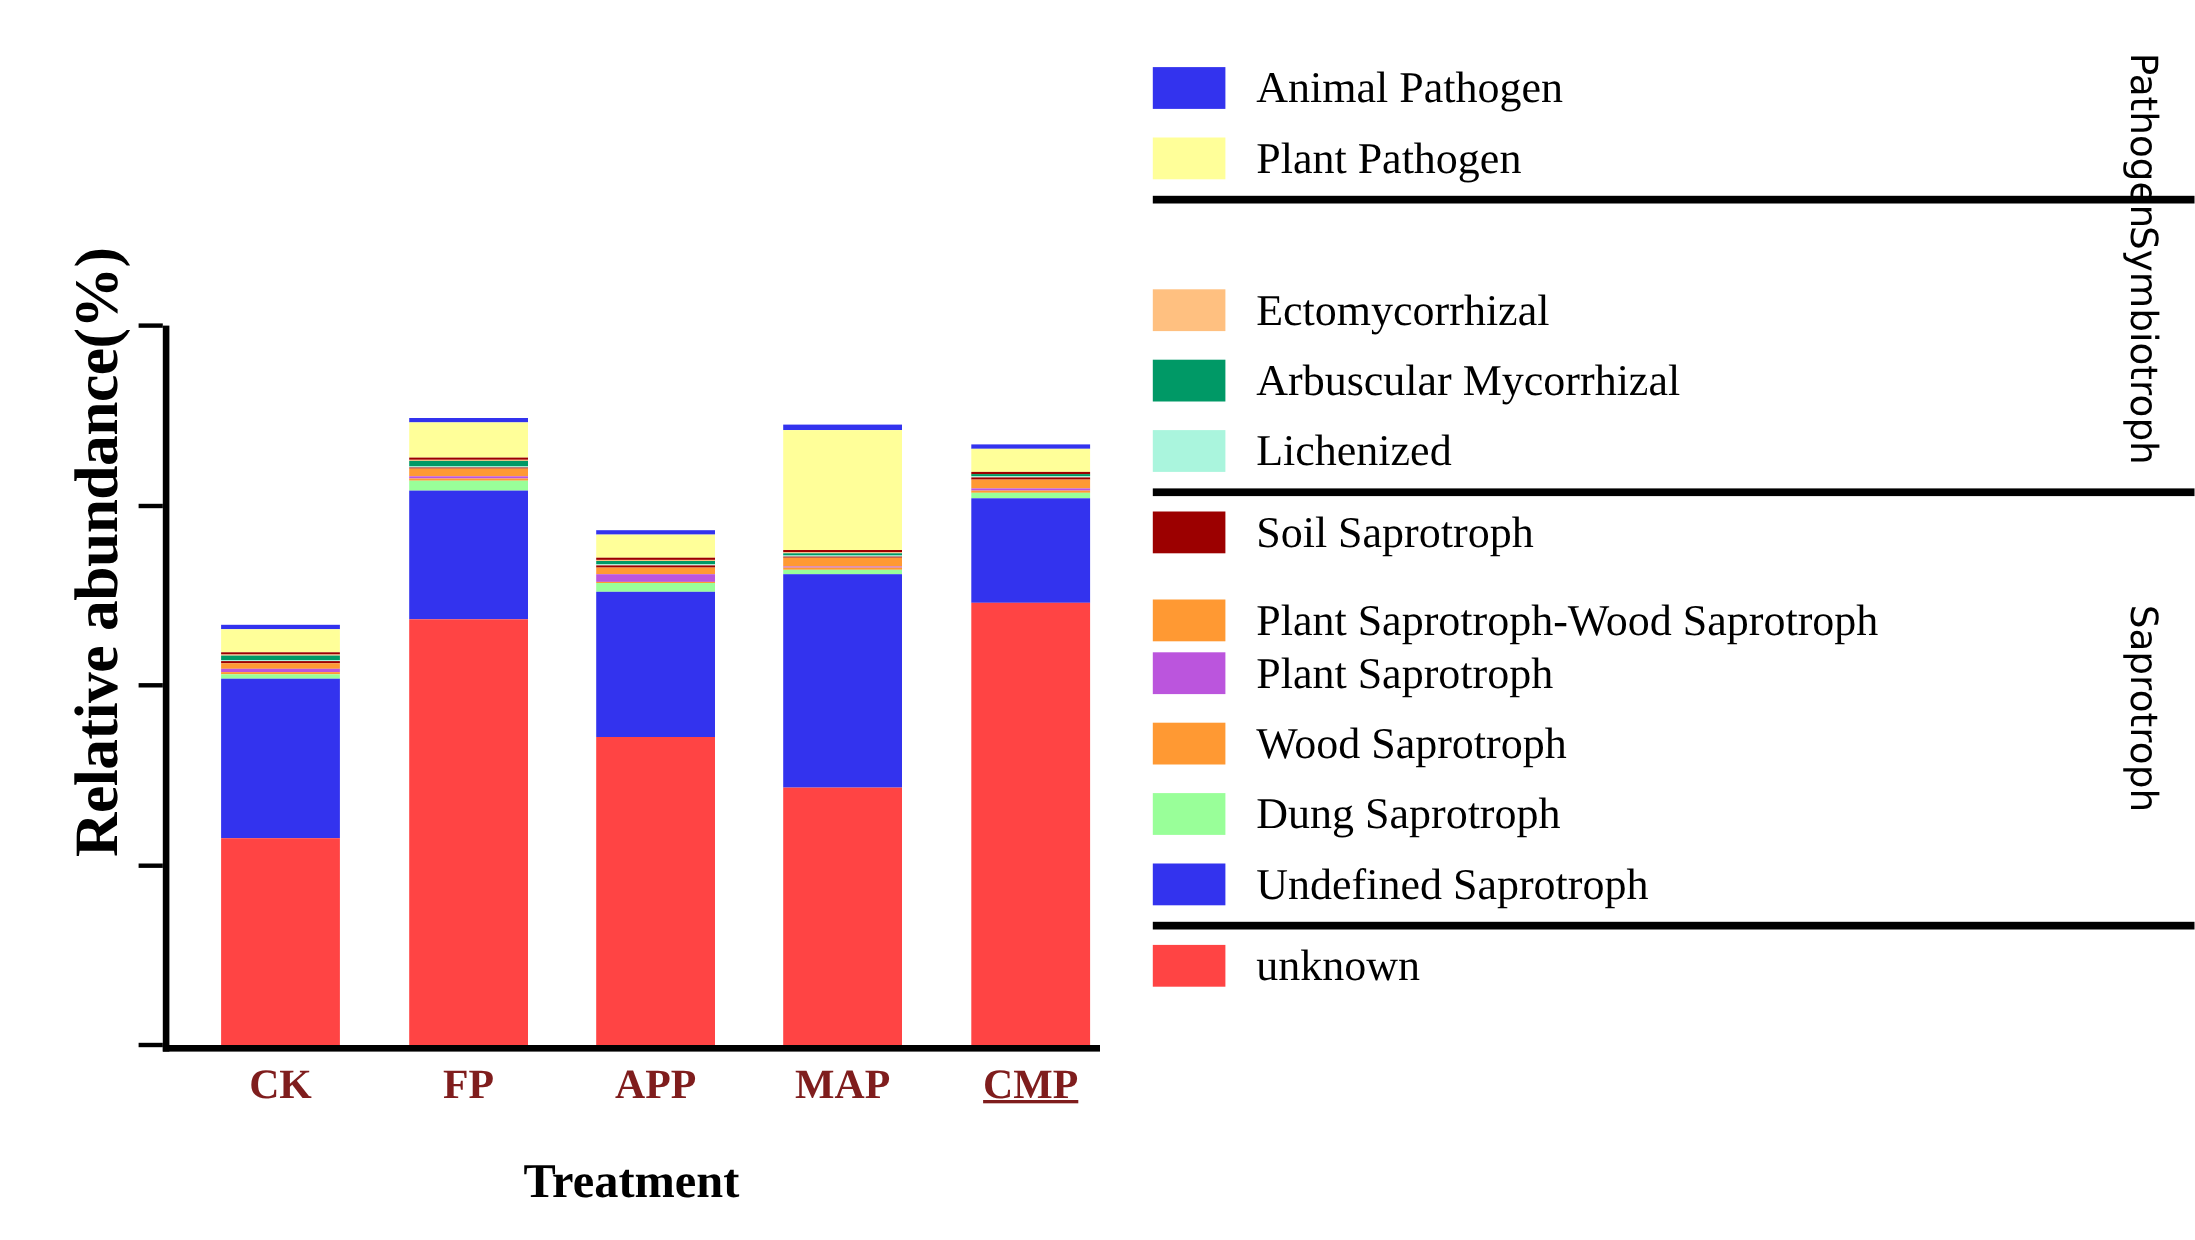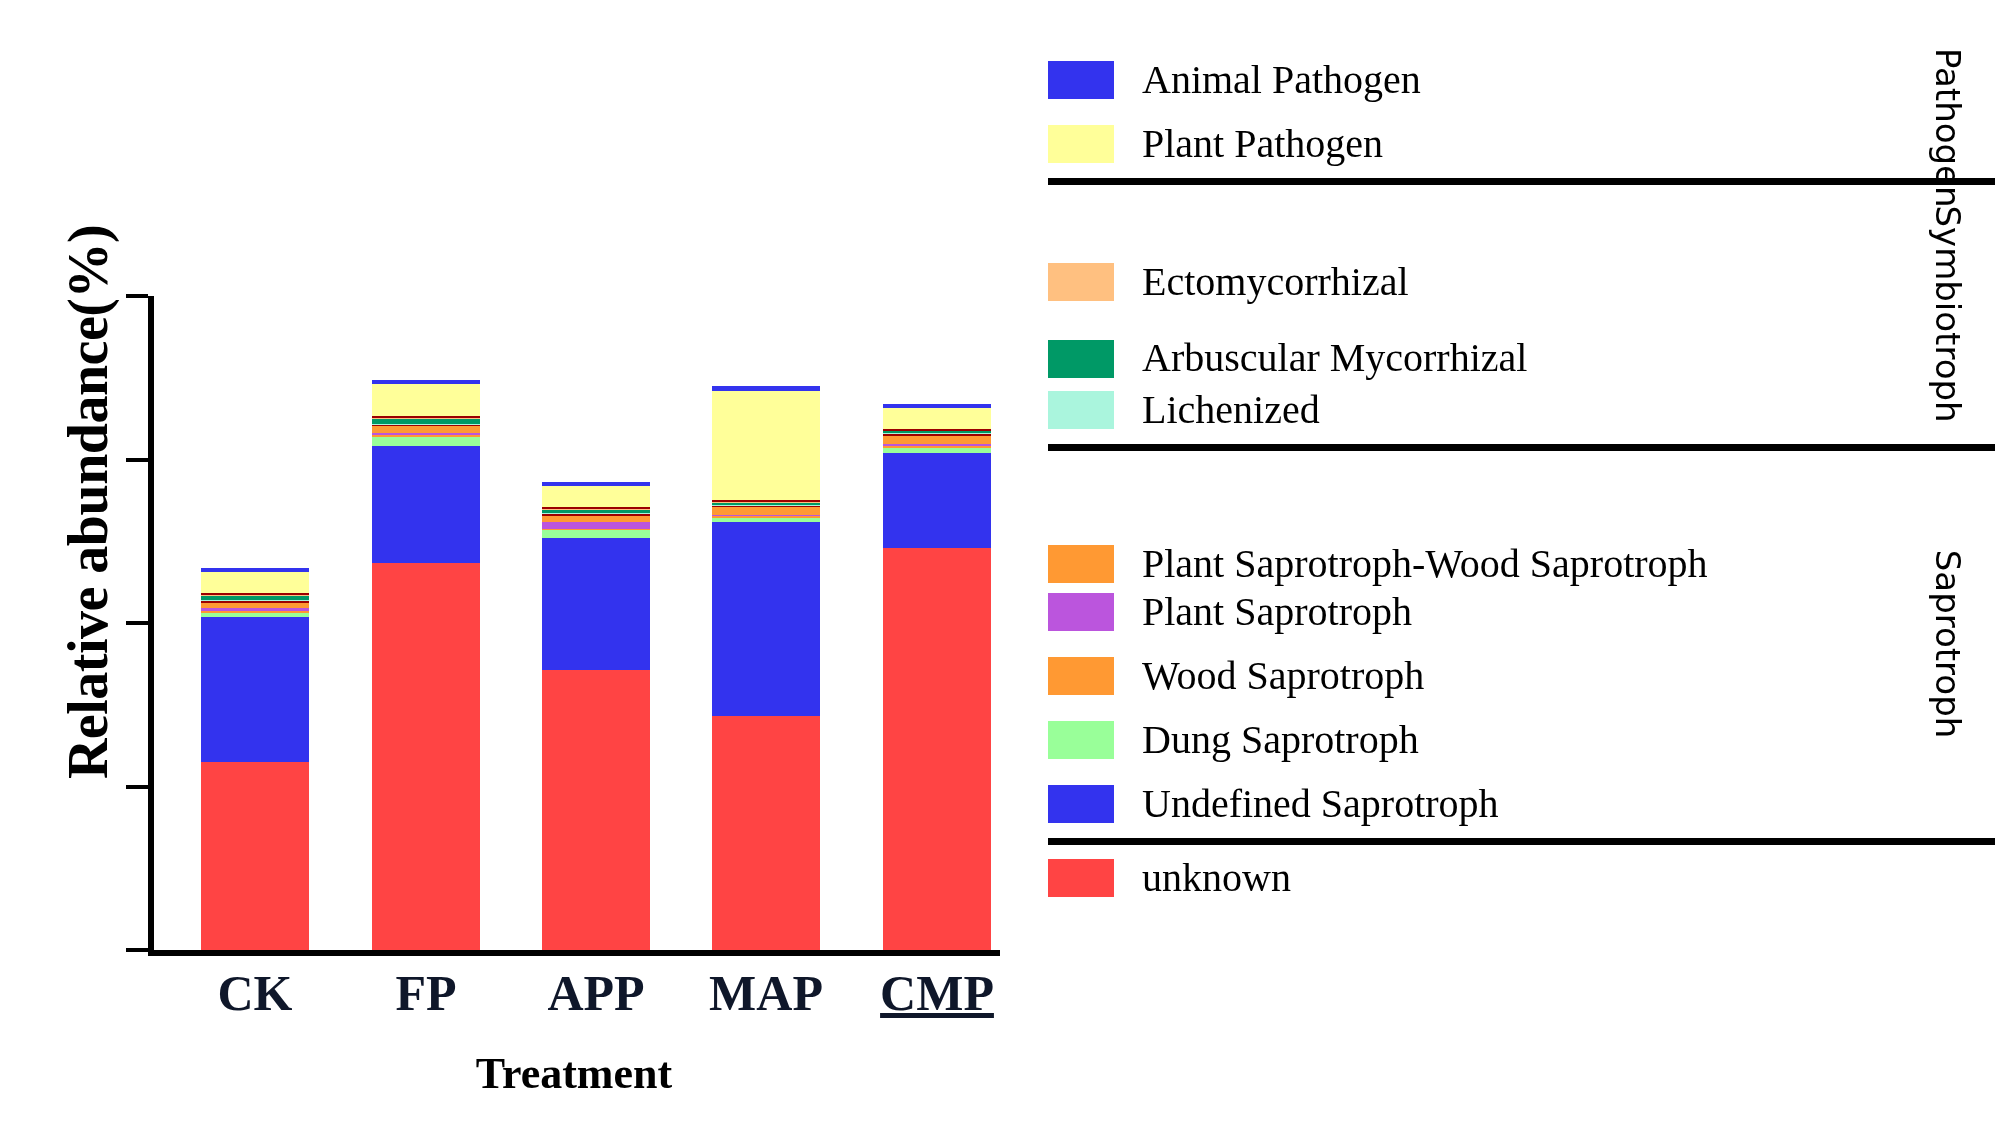--- a/index.html
+++ b/index.html
@@ -41,21 +41,21 @@
 
   .bars{position:absolute;left:0;top:0;width:852px;height:654px;}
   .barcol{
     position:absolute;bottom:0;width:108px;
     display:flex;flex-direction:column-reverse;
   }
   .seg{width:100%;display:block;}
 
   .xtick-label{
     position:absolute;top:668px;
-    font-size:50px;font-weight:700;color:#0f172a;
+    font-size:38px;font-weight:700;color:#7f1d1d;
     font-family:"Liberation Serif", serif;
     text-align:center;white-space:nowrap;
     transform:translateX(-50%);
   }
   .xlabel{
     position:absolute;left:0;top:752px;width:852px;
     text-align:center;
     font-size:44px;font-weight:700;color:#000;
     font-family:"Liberation Serif", serif;
   }
@@ -201,29 +201,33 @@
       </div>
       <div class="legend-row" style="top: 112px;">
         <span class="swatch" style="background: rgb(255, 255, 153);"></span>
         <span class="legend-text">Plant Pathogen</span>
       </div>
       <div class="divider" style="top: 178px;"></div>
       <div class="legend-row" style="top: 250px;">
         <span class="swatch" style="background: rgb(255, 192, 128);"></span>
         <span class="legend-text">Ectomycorrhizal</span>
       </div>
-      <div class="legend-row" style="top: 314px; align-items: flex-end;">
+      <div class="legend-row" style="top: 314px;">
         <span class="swatch" style="background: rgb(0, 153, 102);"></span>
         <span class="legend-text">Arbuscular Mycorrhizal</span>
       </div>
       <div class="legend-row" style="top: 378px;">
         <span class="swatch" style="background: rgb(170, 245, 221);"></span>
         <span class="legend-text">Lichenized</span>
       </div>
       <div class="divider" style="top: 444px;"></div>
+      <div class="legend-row" style="top: 452px;">
+        <span class="swatch" style="background: rgb(156, 0, 0);"></span>
+        <span class="legend-text">Soil Saprotroph</span>
+      </div>
       <div class="legend-row" style="top: 532px;">
         <span class="swatch" style="background: rgb(255, 153, 51);"></span>
         <span class="legend-text">Plant Saprotroph-Wood Saprotroph</span>
       </div>
       <div class="legend-row" style="top: 580px;">
         <span class="swatch" style="background: rgb(187, 85, 221);"></span>
         <span class="legend-text">Plant Saprotroph</span>
       </div>
       <div class="legend-row" style="top: 644px;">
         <span class="swatch" style="background: rgb(255, 153, 51);"></span>

